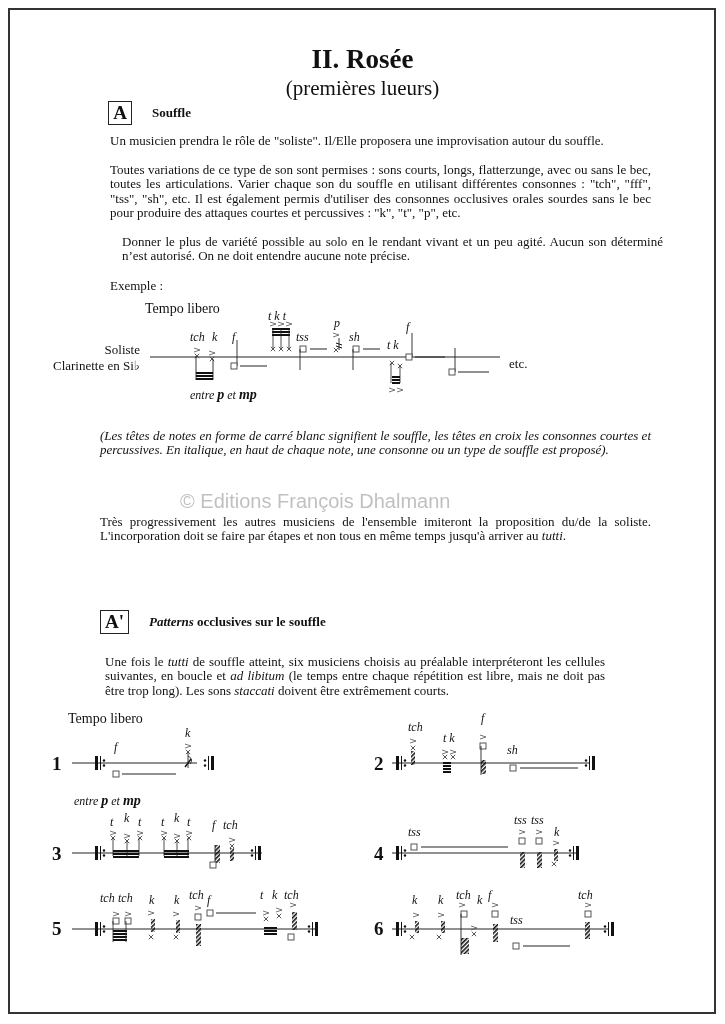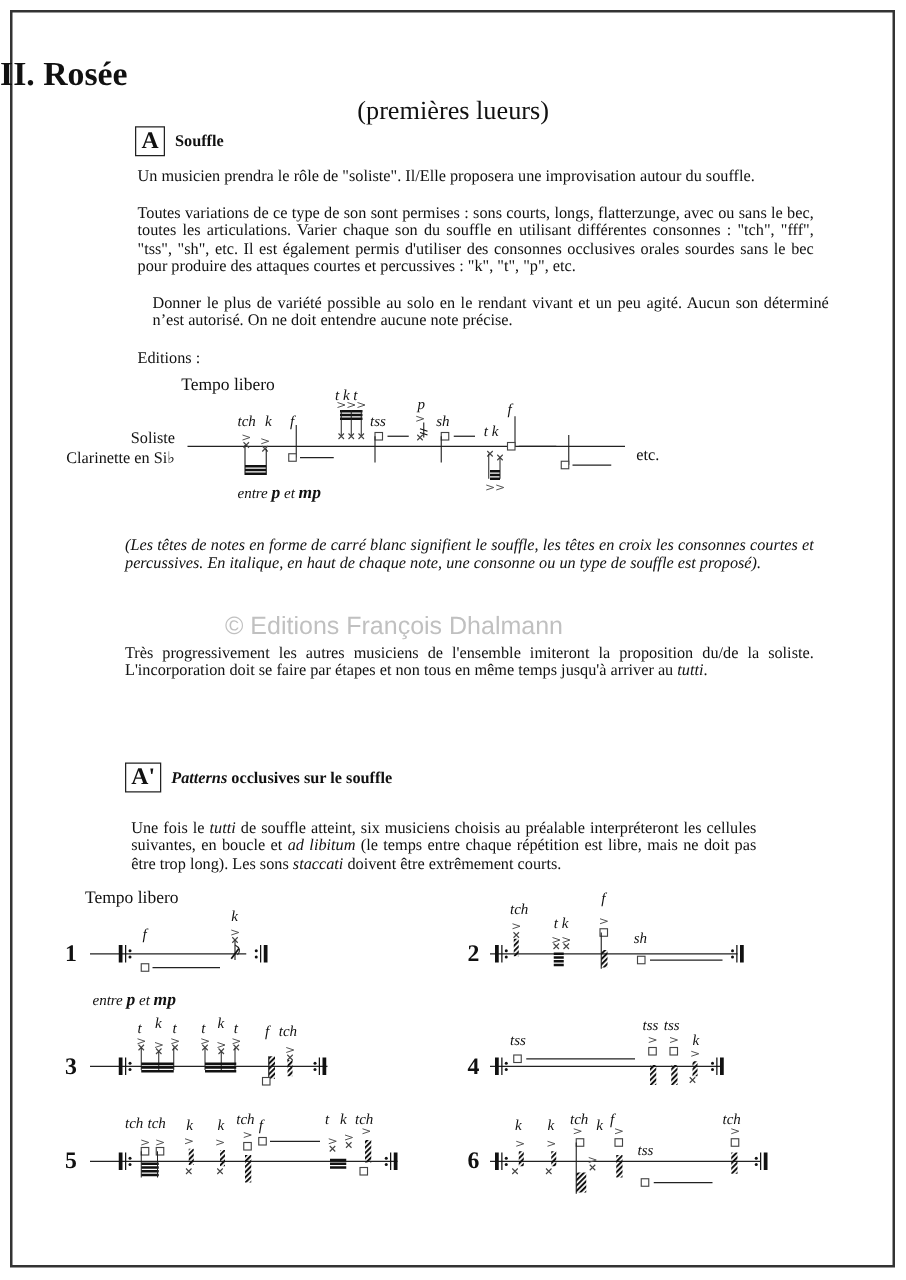--- a/index.html
+++ b/index.html
@@ -1,26 +1,26 @@
 <!DOCTYPE html>
 <html><head>
 <meta charset="utf-8">
 <style>
   html, body { margin: 0; padding: 0; background: #ffffff; }
   body { width: 725px; height: 1024px; position: relative; overflow: hidden;
          font-family: "Liberation Serif", "DejaVu Serif", serif; color: #111; }
   .page-border { position: absolute; left: 8px; top: 8px; width: 704px; height: 1002px;
                  border: 2px solid #333; box-sizing: content-box; }
-  .title { position: absolute; left: 0; width: 725px; top: 44px; text-align: left;
+  .title { position: absolute; left: 0; width: 725px; top: 44px; text-align: center;
            font-size: 27px; font-weight: bold; }
   .subtitle { position: absolute; left: 0; width: 725px; top: 76px; text-align: center; font-size: 21px; }
   .rehearsal { position: absolute; display: flex; align-items: center; }
   .rehearsal .box { border: 1.2px solid #222; font-weight: bold; font-size: 19px; line-height: 22px;
                     padding: 0 4px; min-width: 14px; text-align: center; }
-  .rehearsal .label { margin-left: 8px; font-size: 13px; font-weight: bold; }
+  .rehearsal .label { margin-left: 20px; font-size: 13px; font-weight: bold; }
   .rehearsal .label i { font-weight: bold; }
   .para { position: absolute; font-size: 13px; line-height: 14.3px; text-align: justify; }
   .para i { font-style: italic; }
   .italic-para { font-style: italic; }
   .watermark { position: absolute; left: 180px; top: 490px; font-family: "Liberation Sans", "DejaVu Sans", sans-serif;
                font-size: 20px; color: rgba(140,140,140,0.55); white-space: nowrap; letter-spacing: 0px; }
   .tempo { position: absolute; font-weight: normal; font-size: 14px; }
   .staff-label { position: absolute; font-size: 13px; text-align: right; }
   .dyn { position: absolute; font-size: 12px; font-style: italic; }
   .dyn b { font-style: italic; font-weight: bold; font-size: 14px; }
@@ -38,21 +38,21 @@
 
 <div class="rehearsal" style="left:108px; top:101px;">
   <span class="box">A</span>
   <span class="label">Souffle</span>
 </div>
 
 <div class="para" style="left:110px; top:134px; width:541px;">Un musicien prendra le rôle de "soliste". Il/Elle proposera une improvisation autour du souffle.</div>
 <div class="para" style="left:110px; top:163px; width:541px;">Toutes variations de ce type de son sont permises : sons courts, longs, flatterzunge, avec ou sans le bec, toutes les articulations. Varier chaque son du souffle en utilisant différentes consonnes : "tch", "fff", "tss", "sh", etc. Il est également permis d'utiliser des consonnes occlusives orales sourdes sans le bec pour produire des attaques courtes et percussives : "k", "t", "p", etc.</div>
 <div class="para" style="left:110px; top:235px; width:541px;margin-left:12px;">Donner le plus de variété possible au solo en le rendant vivant et un peu agité. Aucun son déterminé n’est autorisé. On ne doit entendre aucune note précise.</div>
 
-<div class="para" style="left:110px; top:279px;">Editions :</div>
+<div class="para" style="left:110px; top:279px;">Exemple :</div>
 <div class="tempo" style="left:145px; top:301px;">Tempo libero</div>
 <div class="staff-label" style="left:40px; width:100px; top:342px;">Soliste</div>
 <div class="staff-label" style="left:20px; width:120px; top:358px;">Clarinette en Si♭</div>
 <div class="etc" style="left:509px; top:356px;">etc.</div>
 <div class="dyn" style="left:190px; top:387px;">
   <span>entre</span>
   <b>p</b>
   <span>et</span>
   <b>mp</b>
 </div>

